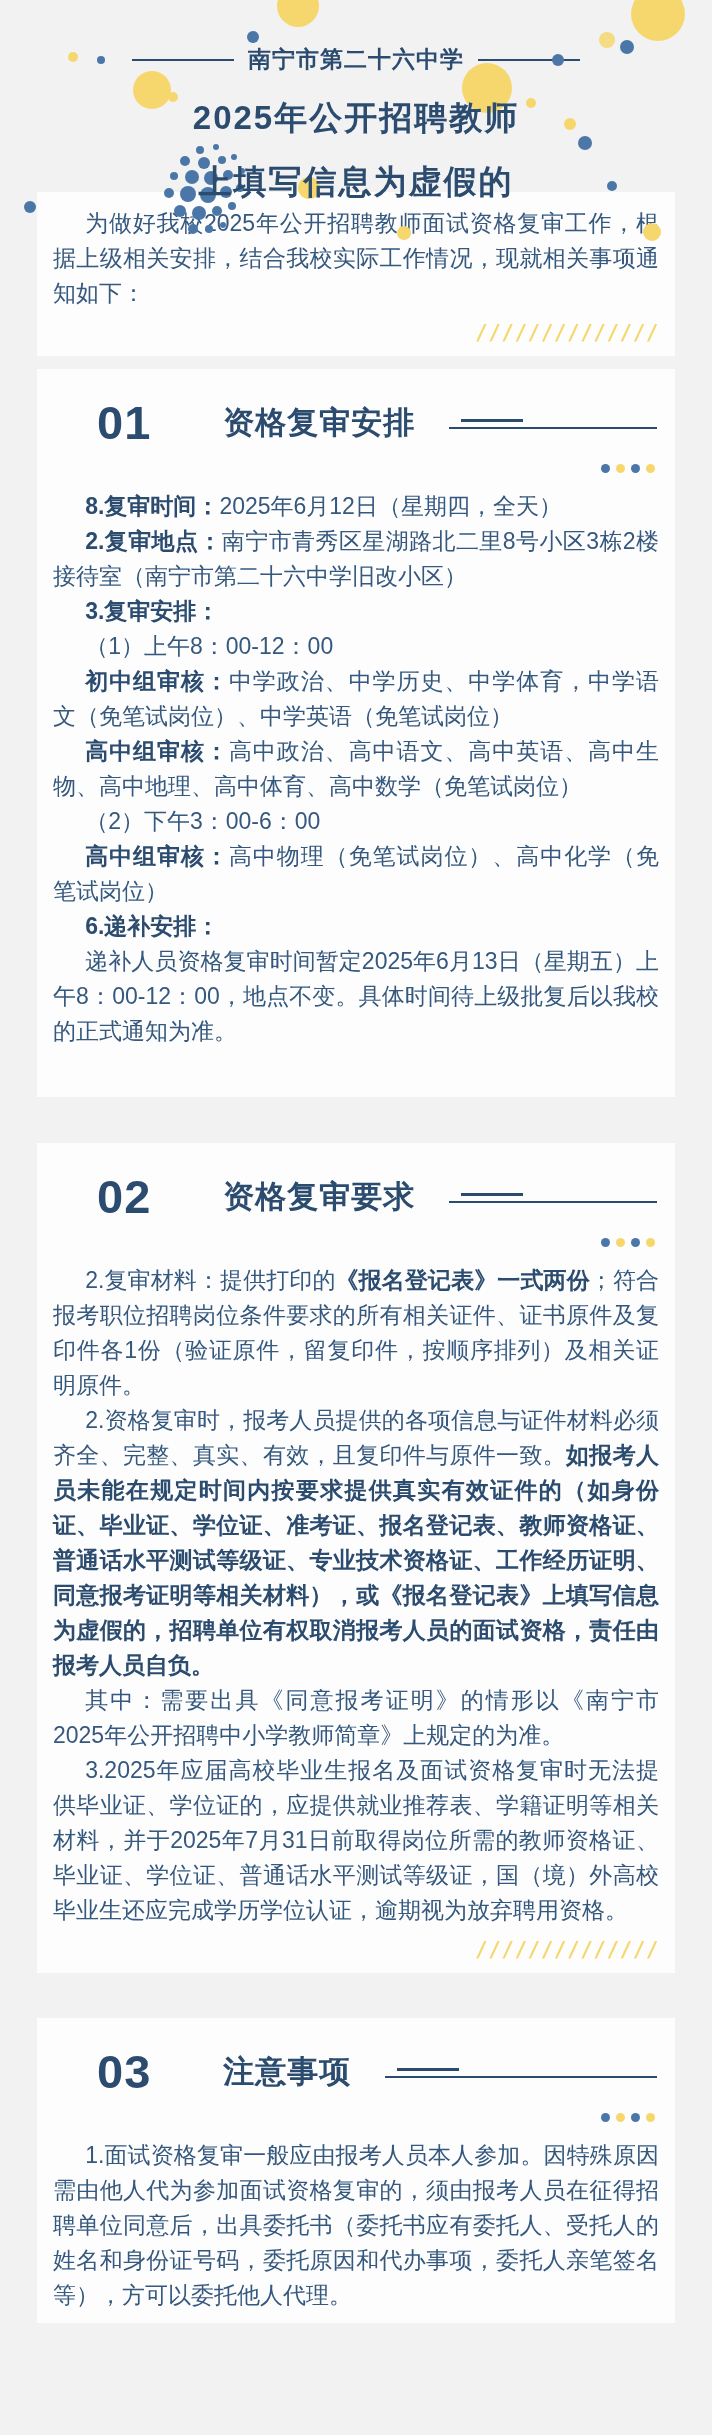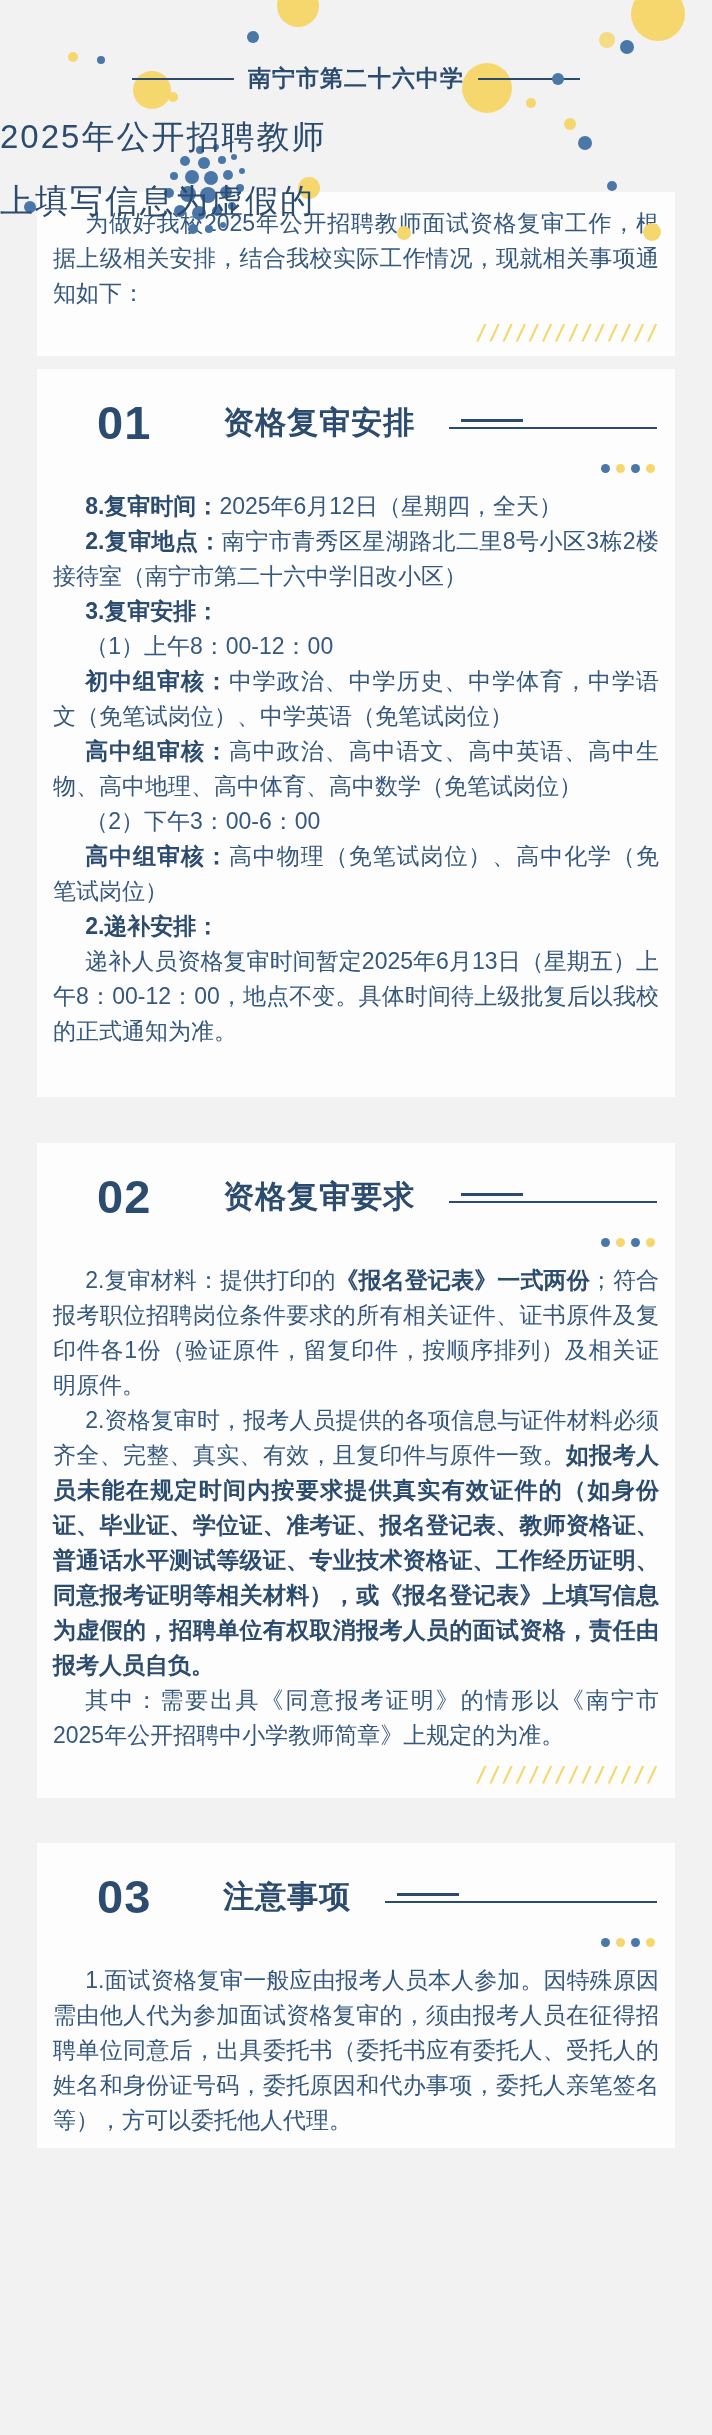--- a/index.html
+++ b/index.html
@@ -14,27 +14,27 @@
     font-family:"Liberation Sans","DejaVu Sans",sans-serif;
     color:var(--text);
   }
   .page{width:712px;position:relative;}
 
   
   .hero{position:relative;height:192px;}
   .hero svg{position:absolute;left:0;top:0;}
   .school-row{
     position:relative;display:flex;align-items:center;justify-content:center;
-    padding-top:63px;gap:14px;
+    padding-top:44px;gap:14px;
   }
   .school-row h3{font-size:23px;font-weight:bold;color:var(--head);letter-spacing:1px;}
   .hline{position:relative;width:102px;height:2px;background:var(--head);}
   .line-dot{position:absolute;right:16px;top:-5px;width:12px;height:12px;border-radius:50%;background:var(--blue);}
   .hero h1{
-    position:relative;font-size:33px;font-weight:normal;
+    position:relative;text-align:center;font-size:33px;font-weight:bold;
     color:var(--head);letter-spacing:2px;
   }
   .hero h1.t1{margin-top:21px;}
   .hero h1.t2{margin-top:19px;}
 
   
   .card{
     background:var(--card-bg);margin:0 37px;padding:12px 16px 10px 16px;
   }
   .card.intro{margin-bottom:13px;padding-top:14px;}
@@ -158,21 +158,21 @@
     </div>
     <div>
         <p class="para"><span class="b">8.复审时间：</span><span>2025年6月12日（星期四，全天）</span></p>
         <p class="para"><span class="b">2.复审地点：</span><span>南宁市青秀区星湖路北二里8号小区3栋2楼接待室（南宁市第二十六中学旧改小区）</span></p>
         <p class="para"><span class="b">3.复审安排：</span></p>
         <p class="para"><span>（1）上午8：00-12：00</span></p>
         <p class="para"><span class="b">初中组审核：</span><span>中学政治、中学历史、中学体育，中学语文（免笔试岗位）、中学英语（免笔试岗位）</span></p>
         <p class="para"><span class="b">高中组审核：</span><span>高中政治、高中语文、高中英语、高中生物、高中地理、高中体育、高中数学（免笔试岗位）</span></p>
         <p class="para"><span>（2）下午3：00-6：00</span></p>
         <p class="para"><span class="b">高中组审核：</span><span>高中物理（免笔试岗位）、高中化学（免笔试岗位）</span></p>
-        <p class="para"><span class="b">2.递补安排：</span></p>
+        <p class="para"><span class="b">6.递补安排：</span></p>
         <p class="para"><span>递补人员资格复审时间暂定2025年6月13日（星期五）上午8：00-12：00，地点不变。具体时间待上级批复后以我校的正式通知为准。</span></p>
       </div>
   </section>
 
   <section class="card s02">
     <div class="sec-head">
       <span class="sec-num">02</span>
       <span class="sec-title">资格复审要求</span>
       <span class="sec-line">
           <i class="short"></i>
@@ -182,20 +182,21 @@
     <div class="sec-dots">
       <i class="db"></i>
         <i class="dy"></i>
         <i class="db"></i>
         <i class="dy"></i>
     </div>
     <div>
         <p class="para"><span>2.复审材料：提供打印的</span><span class="b">《报名登记表》一式两份</span><span>；符合报考职位招聘岗位条件要求的所有相关证件、证书原件及复印件各1份（验证原件，留复印件，按顺序排列）及相关证明原件。</span></p>
         <p class="para"><span>2.资格复审时，报考人员提供的各项信息与证件材料必须齐全、完整、真实、有效，且复印件与原件一致。</span><span class="b">如报考人员未能在规定时间内按要求提供真实有效证件的（如身份证、毕业证、学位证、准考证、报名登记表、教师资格证、普通话水平测试等级证、专业技术资格证、工作经历证明、同意报考证明等相关材料），或《报名登记表》上填写信息为虚假的，招聘单位有权取消报考人员的面试资格，责任由报考人员自负。</span></p>
         <p class="para"><span>其中：需要出具《同意报考证明》的情形以《南宁市2025年公开招聘中小学教师简章》上规定的为准。</span></p>
+        <p class="para"><span>3.2025年应届高校毕业生报名及面试资格复审时无法提供毕业证、学位证的，应提供就业推荐表、学籍证明等相关材料，并于2025年7月31日前取得岗位所需的教师资格证、毕业证、学位证、普通话水平测试等级证，国（境）外高校毕业生还应完成学历学位认证，逾期视为放弃聘用资格。</span></p>
       </div>
     <div class="slashes">//////////////</div>
   </section>
 
   <section class="card s03">
     <div class="sec-head">
       <span class="sec-num">03</span>
       <span class="sec-title">注意事项</span>
       <span class="sec-line">
           <i class="short"></i>

